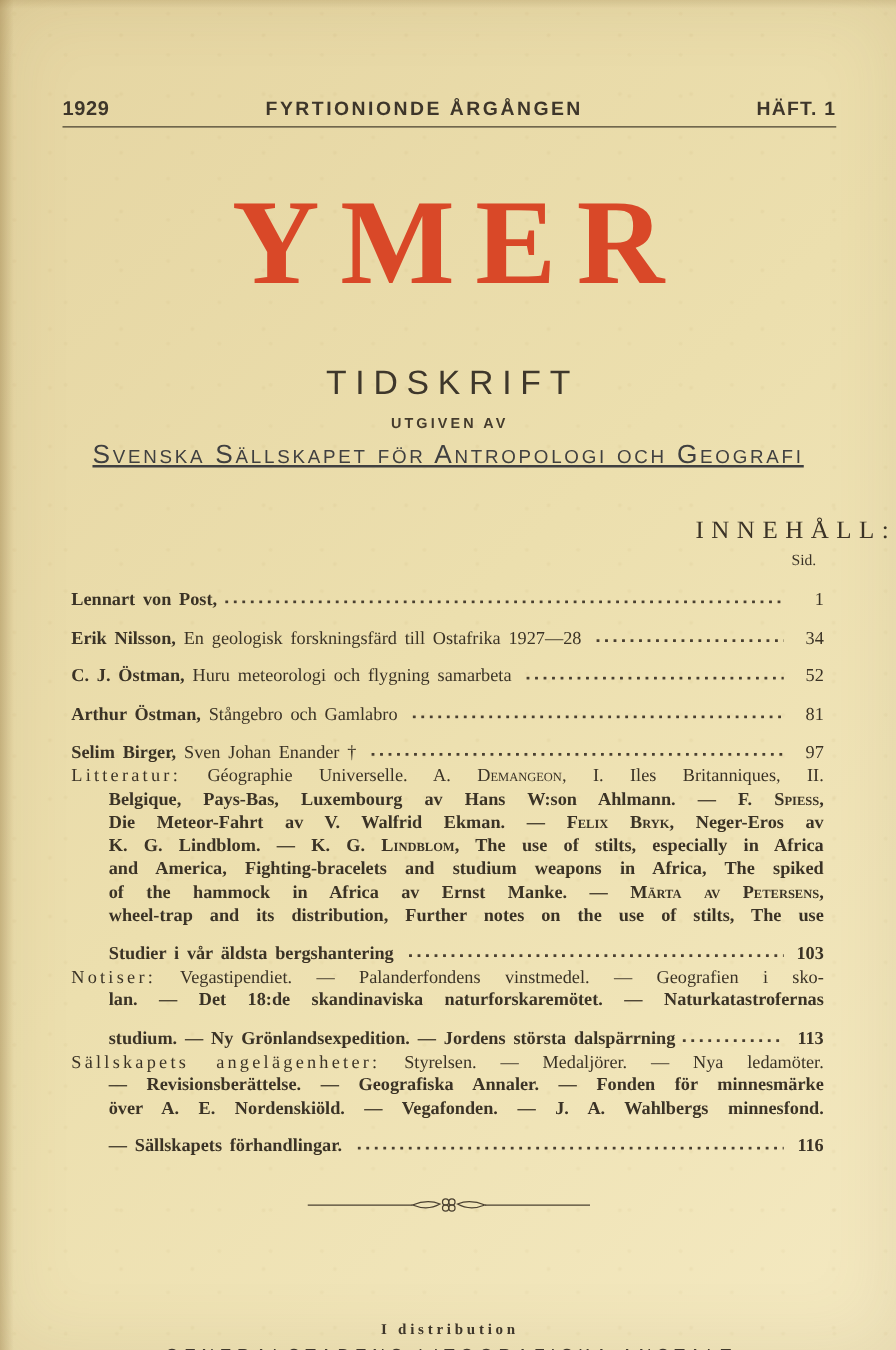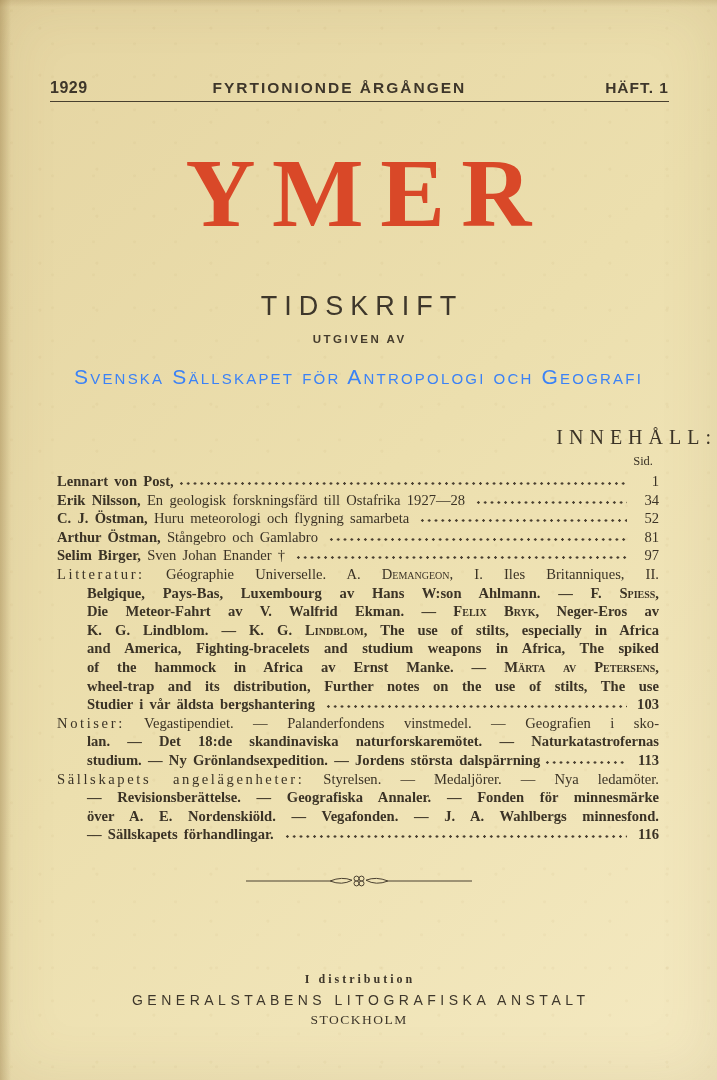--- a/index.html
+++ b/index.html
@@ -30,29 +30,29 @@
   .title{
     margin-top:44px;text-align:center;
     font-family:"Liberation Serif", serif;font-weight:700;
     font-size:97px;line-height:.98;letter-spacing:.17em;text-indent:.17em;
   }
 
   .sub1{margin-top:50px;text-align:center;font-family:"Liberation Sans",sans-serif;
     font-size:27px;letter-spacing:7px;text-indent:7px;color:#3e372b;}
   .sub2{margin-top:11px;text-align:center;font-family:"Liberation Sans",sans-serif;
     font-size:11.5px;font-weight:700;letter-spacing:2.5px;text-indent:2.5px;color:#453c2d;}
-  .sub3{margin-top:20px;text-align:center;font-family:"Liberation Sans",sans-serif;
-    font-size:21px;letter-spacing:2.2px;font-variant:small-caps;color:#3b82f6;}
+  .sub3{margin-top:7px;text-align:center;font-family:"Liberation Sans",sans-serif;
+    font-size:21px;letter-spacing:2.2px;font-variant:small-caps;color:#404040;text-decoration:underline;}
 
   .toc-heading{margin-top:37px;text-align:right;font-size:20px;letter-spacing:6px;text-indent:6px;color:#3b3326;}
   .sid{margin:5px 64px 0 0;text-align:right;font-size:12.5px;color:#3b3326;}
 
   .toc{margin:3px 58px 0 57px;font-size:14.6px;line-height:18.6px;word-spacing:2.6px;}
   .toc-row{display:flex;align-items:baseline;}
-  .toc-row span{white-space:pre;}
+  .toc-row span{white-space:pre;margin-top:12px;}
   .toc-row.indent{padding-left:30px;font-weight:bold;}
   .toc-row.just{display:block;text-align:justify;text-align-last:justify;}
   .toc-row.just span{white-space:normal;}
   .seg-author{font-weight:700;}
   .seg-label{letter-spacing:2.6px;}
   .seg-sc{font-variant:small-caps;}
   .dots{
     flex:1;height:5px;margin:0 5px 0 4px;min-width:20px;
     background-image:radial-gradient(circle, #4a4030 1.1px, rgba(0,0,0,0) 1.45px);
     background-size:6.8px 5px;background-repeat:repeat-x;background-position:0 60%;

